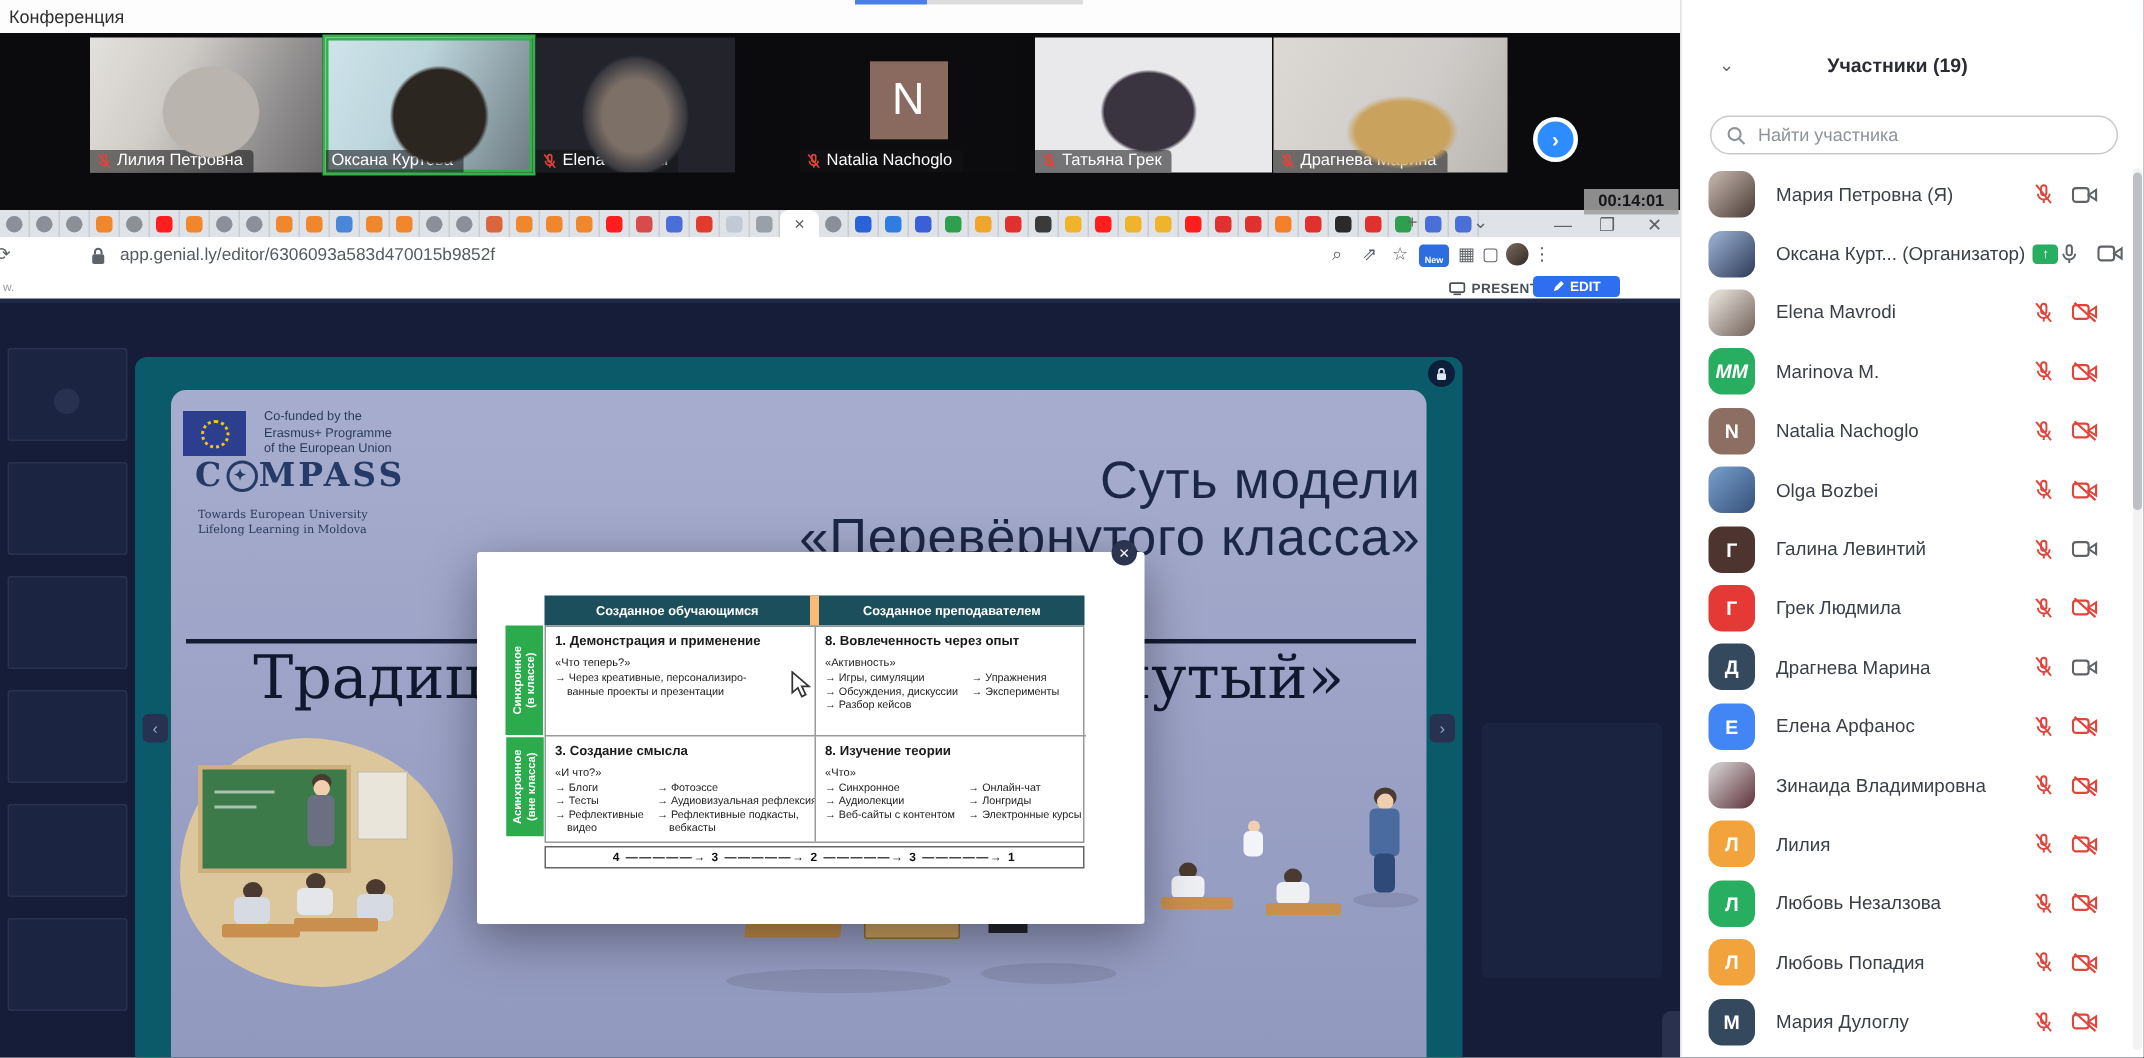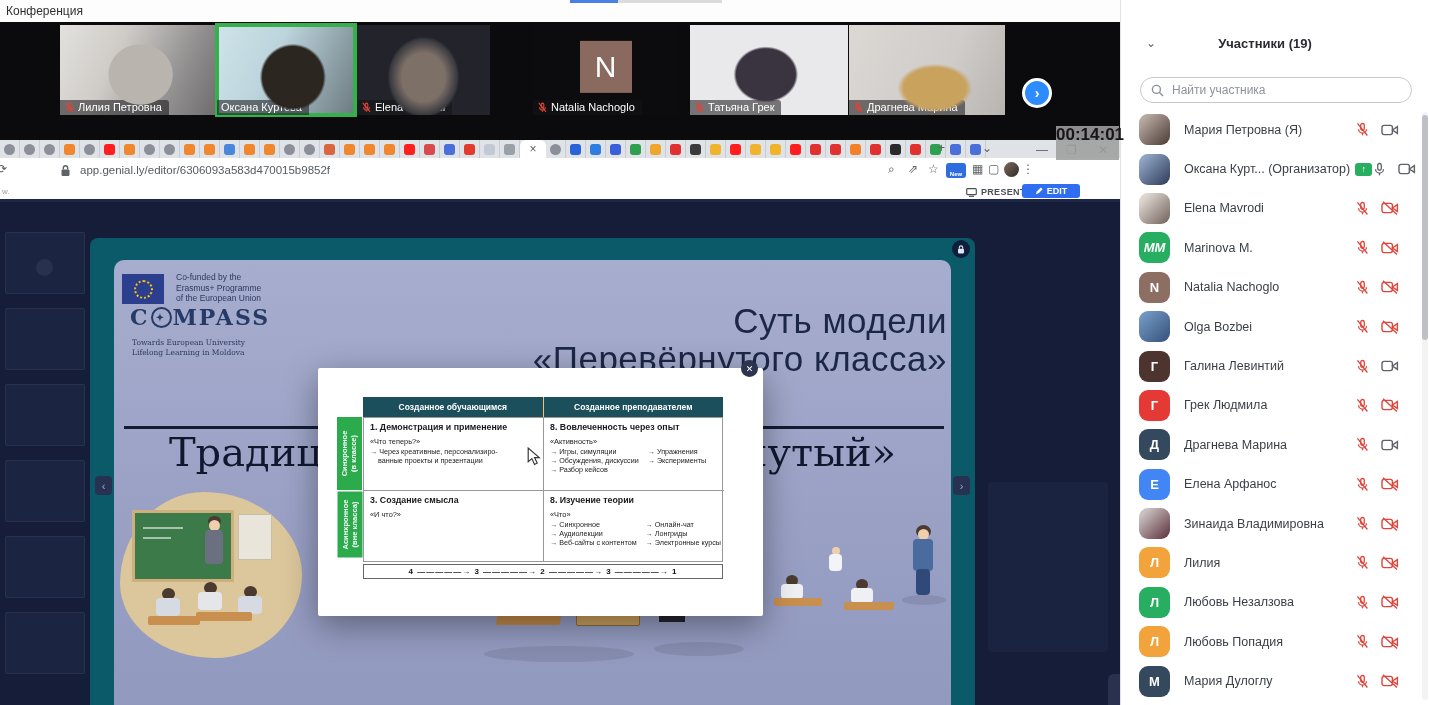--- a/index.html
+++ b/index.html
@@ -33,22 +33,22 @@
   .cam6::after{background:radial-gradient(ellipse 40% 45% at 55% 70%,#c9a25e 0 50%,transparent 60%)}
   .v-letter{position:absolute;left:50%;top:50%;transform:translate(-50%,-56%);width:52px;height:52px;
             background:#8a6a5e;color:#fff;font-size:30px;display:flex;align-items:center;justify-content:center}
   .v-label{position:absolute;left:0;bottom:0;background:rgba(20,20,22,.55);color:#fff;font-size:11px;
            padding:1px 7px 2px 4px;display:flex;align-items:center;gap:3px;border-radius:0 3px 0 0;max-width:95%}
   .v-mic{display:inline-flex;color:#e0443a}
   .next-btn{left:1022px;top:56px;width:24px;height:24px;border-radius:50%;background:#2d8cff;
             border:3px solid #fff;color:#fff;display:flex;align-items:center;justify-content:center;
             font-size:14px;font-weight:bold}
   
-  #timer{left:1056px;top:126px;width:63px;height:34px;background:rgba(158,158,158,.88);color:#15151a;
-         font-size:17px;font-weight:bold;text-align:center;line-height:17px;z-index:60}
+  #timer{left:1056px;top:126px;width:63px;height:17px;background:rgba(158,158,158,.88);color:#15151a;
+         font-size:11px;font-weight:bold;text-align:center;line-height:17px;z-index:60}
   
   #tabrow{left:0;top:140px;width:1120px;height:18px;background:#dfe2e7;display:flex;overflow:hidden}
   .tab{width:19px;height:18px;border-right:1px solid #c9ccd2;display:flex;align-items:center;justify-content:center;flex:none}
   .tab.active{width:26px;background:#fff;border-radius:6px 6px 0 0;border-right:none}
   .fav{width:11px;height:11px;display:block}
   .tclose{color:#5f6368;font-size:12px;line-height:1}
   .chrome-glyph{top:141px;font-size:12px;color:#5f6368}
   #addr{left:0;top:158px;width:1120px;height:26px;background:#fff;border-bottom:1px solid #ececec}
   .reload{left:-3px;top:162px;font-size:12px;color:#5f6368}
   .url{left:80px;top:164px;font-size:11.5px;color:#555b61}
@@ -109,21 +109,21 @@
   .boardtext{font-family:"DejaVu Sans Mono",monospace;font-size:6.5px;line-height:9.5px;color:#e3e7ea;white-space:pre-line}
   .shadow-ell{position:absolute;background:rgba(30,40,60,.12);border-radius:50%}
   .mid-bit{position:absolute}
   
   #modal{left:318px;top:368px;width:445px;height:248px;background:#fff;z-index:40;
          box-shadow:0 10px 34px rgba(0,0,0,.38);border-radius:2px}
   .m-close{position:absolute;left:423px;top:-8px;width:17px;height:17px;border-radius:50%;background:#2b3550;
            color:#fff;font-size:9px;display:flex;align-items:center;justify-content:center;z-index:5}
   .m-head{position:absolute;left:45px;top:29px;width:360px;height:20px;background:#1c4f5c;display:flex}
   .m-head div{width:50%;color:#fff;font-size:8.5px;font-weight:bold;display:flex;align-items:center;justify-content:center}
-  .m-head div:first-child{border-right:1px solid #fdba74}
+  .m-head div:first-child{border-right:6px solid #fdba74}
   .rot-wrap{position:absolute;width:25px;overflow:visible}
   .rot{position:absolute;background:#2bab4c;color:#fff;font-size:7.5px;font-weight:bold;line-height:8.5px;
        text-align:center;display:flex;align-items:center;justify-content:center;white-space:pre-line}
   #mcells{position:absolute;left:45px;top:49px;width:360px;display:grid;grid-template-columns:180px 180px;
           grid-template-rows:73px 70px;border:1px solid #999;box-sizing:border-box}
   .m-cell{padding:4px 4px 2px 6px;box-sizing:border-box;overflow:hidden}
   .m-cell:nth-child(odd){border-right:1px solid #999}
   .m-cell:nth-child(-n+2){border-bottom:1px solid #999}
   .m-title{font-size:8.8px;font-weight:bold;color:#1a1a1a}
   .m-lead{font-size:7.4px;font-weight:normal;color:#1a1a1a;margin-top:5px}
@@ -556,20 +556,30 @@
           <div class="m-col">→ Игры, симуляции
 → Обсуждения, дискуссии
 → Разбор кейсов</div>
           <div class="m-col">→ Упражнения
 → Эксперименты</div>
         </div>
       </div>
     <div class="m-cell">
         <div class="m-title">3. Создание смысла</div>
         <div class="m-lead">«И что?»</div>
+        <div class="m-cols">
+          <div class="m-col">→ Блоги
+→ Тесты
+→ Рефлективные
+    видео</div>
+          <div class="m-col">→ Фотоэссе
+→ Аудиовизуальная рефлексия
+→ Рефлективные подкасты,
+    вебкасты</div>
+        </div>
       </div>
     <div class="m-cell">
         <div class="m-title">8. Изучение теории</div>
         <div class="m-lead">«Что»</div>
         <div class="m-cols">
           <div class="m-col">→ Синхронное
 → Аудиолекции
 → Веб-сайты с контентом</div>
           <div class="m-col">→ Онлайн-чат
 → Лонгриды

